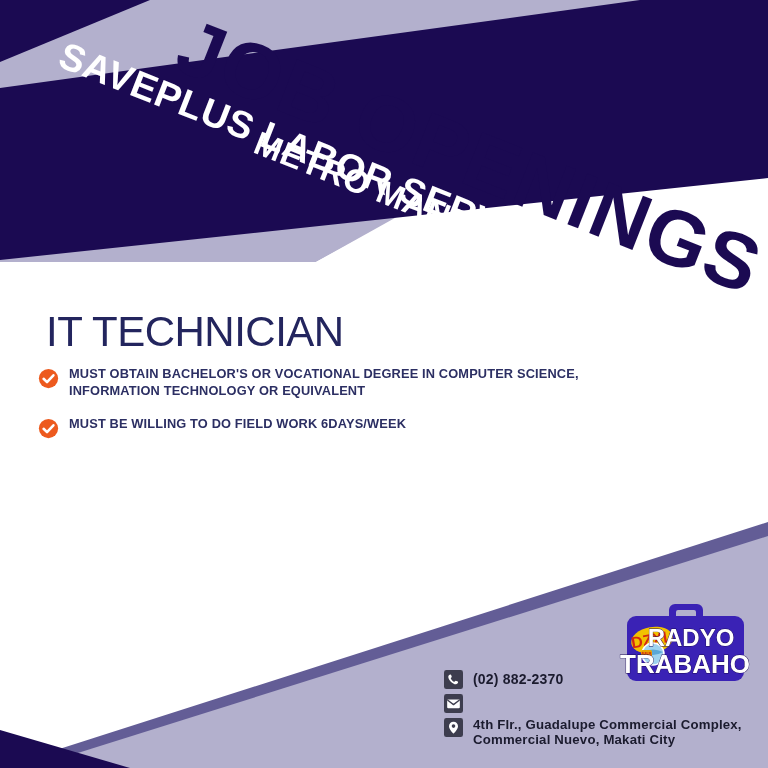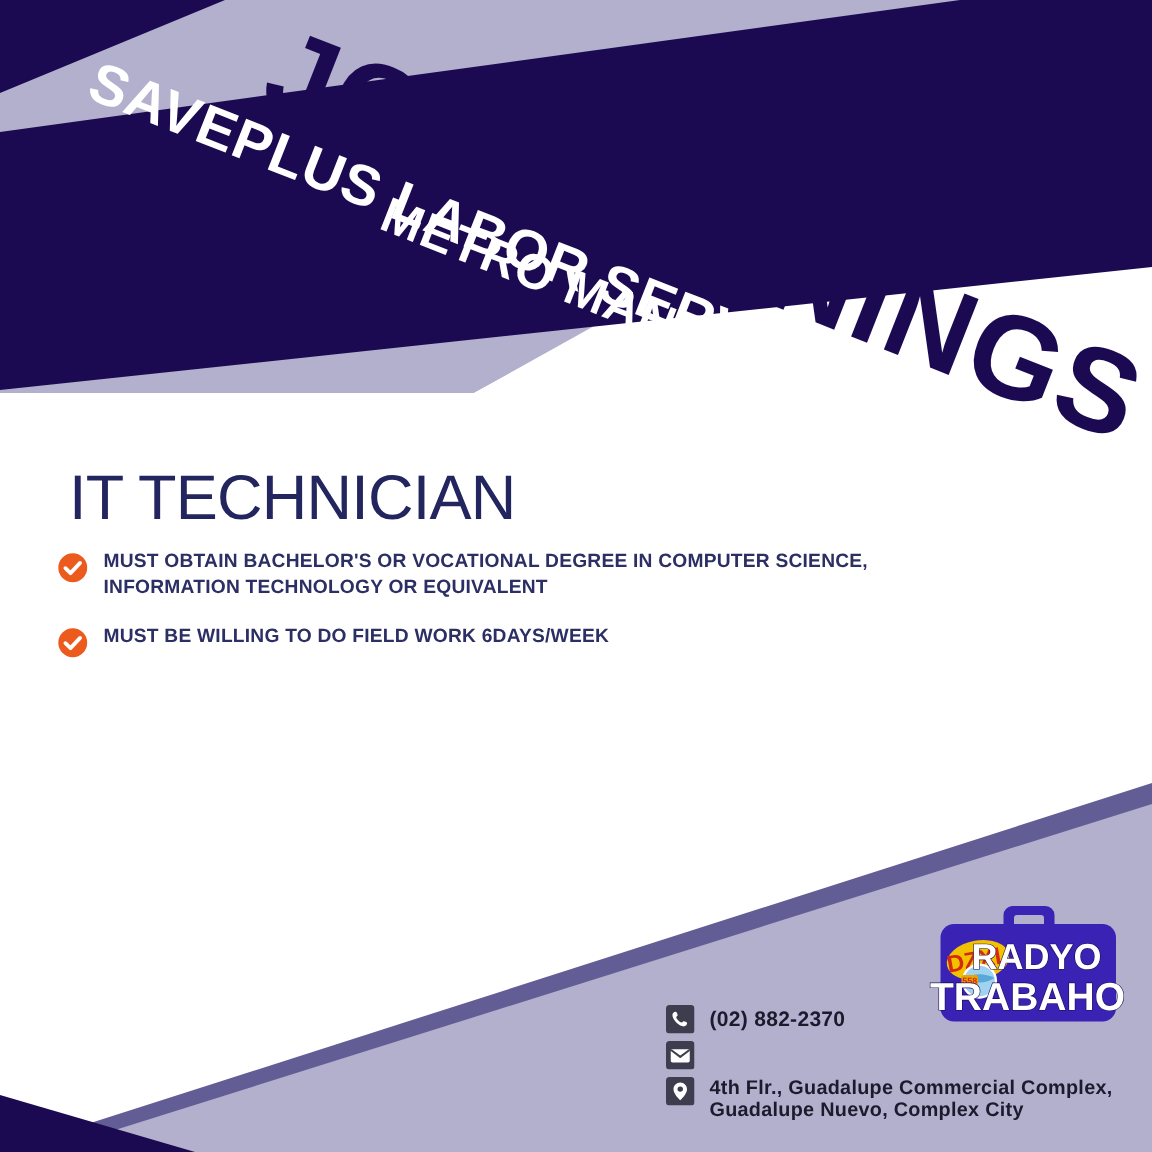--- a/index.html
+++ b/index.html
@@ -231,18 +231,18 @@
       </svg>
     </div>
 
     <div class="contact-row addr">
       <svg class="contact-icon" viewBox="0 0 24 24">
         <rect x="0" y="0" width="24" height="24" rx="3" fill="#3d3d4e"></rect>
         <path d="M12 4.6 c-3.2 0 -5.7 2.5 -5.7 5.7 c0 4.2 5.7 9.3 5.7 9.3 s5.7 -5.1 5.7 -9.3 c0 -3.2 -2.5 -5.7 -5.7 -5.7 z" fill="#ffffff"></path>
         <circle cx="12" cy="10.2" r="2.3" fill="#3d3d4e"></circle>
       </svg>
       <div class="contact-text addr">4th Flr., Guadalupe Commercial Complex,
-Guadalupe Nuevo, Complex City</div>
+Commercial Nuevo, Makati City</div>
     </div>
 
   </div>
 
 </div>
 
 </body></html>

